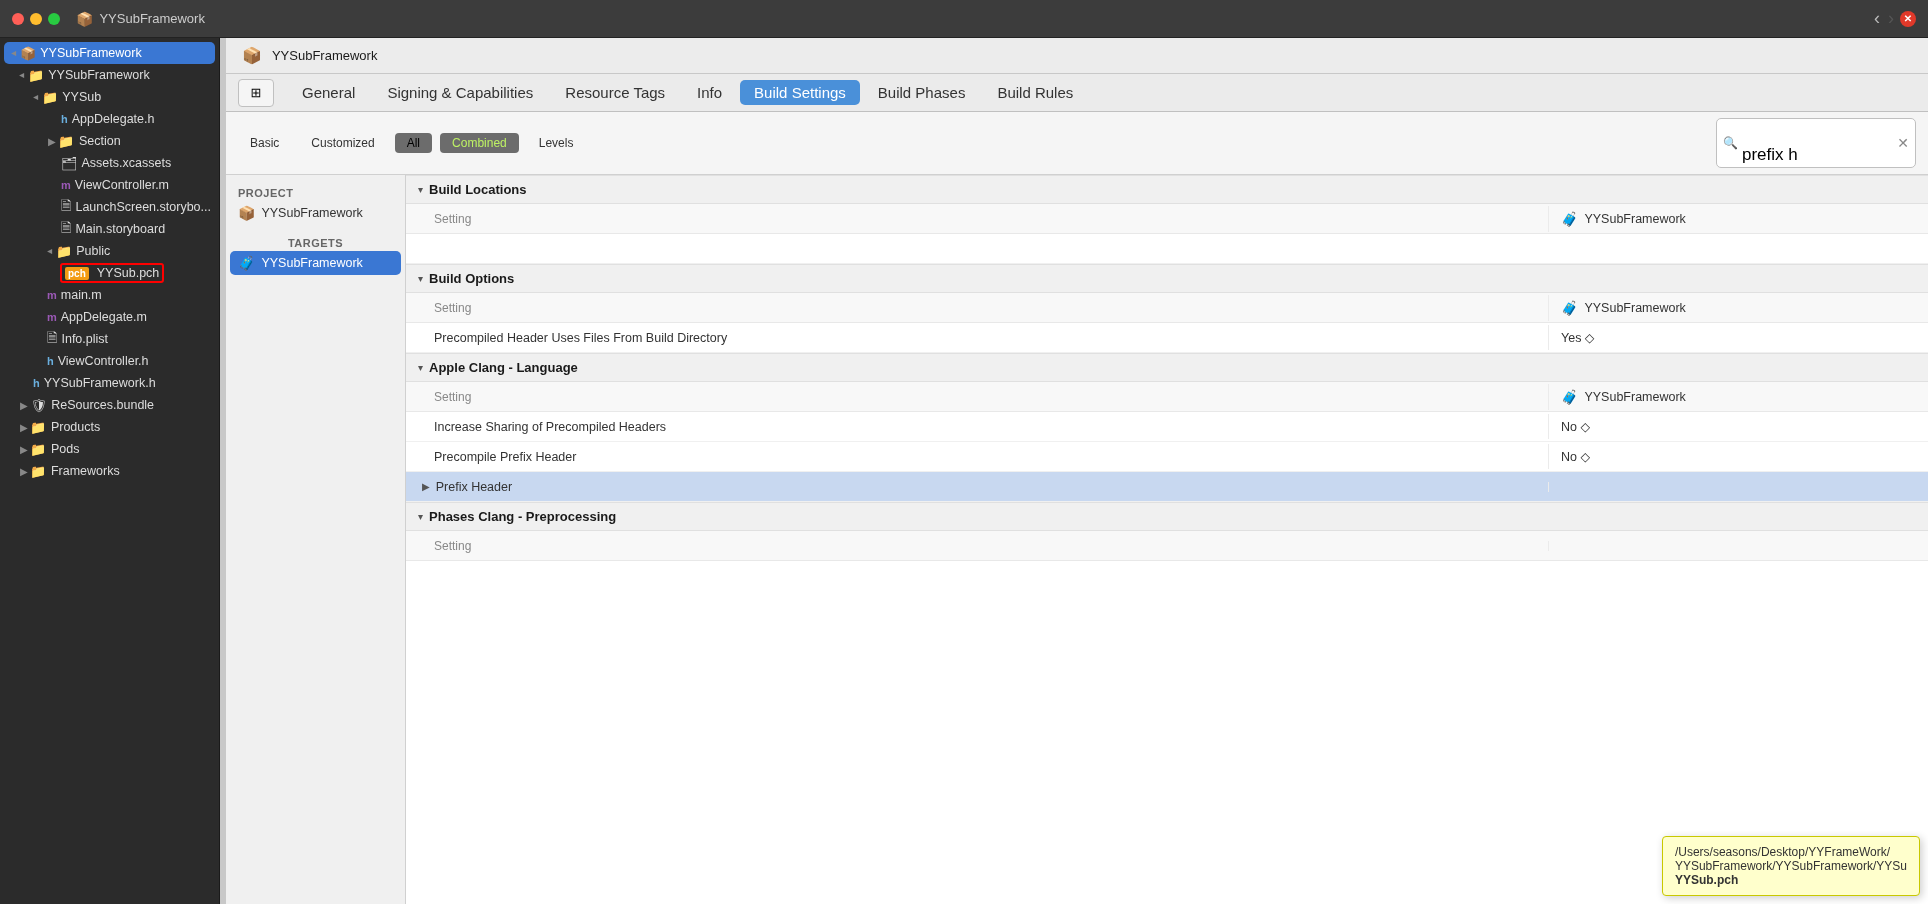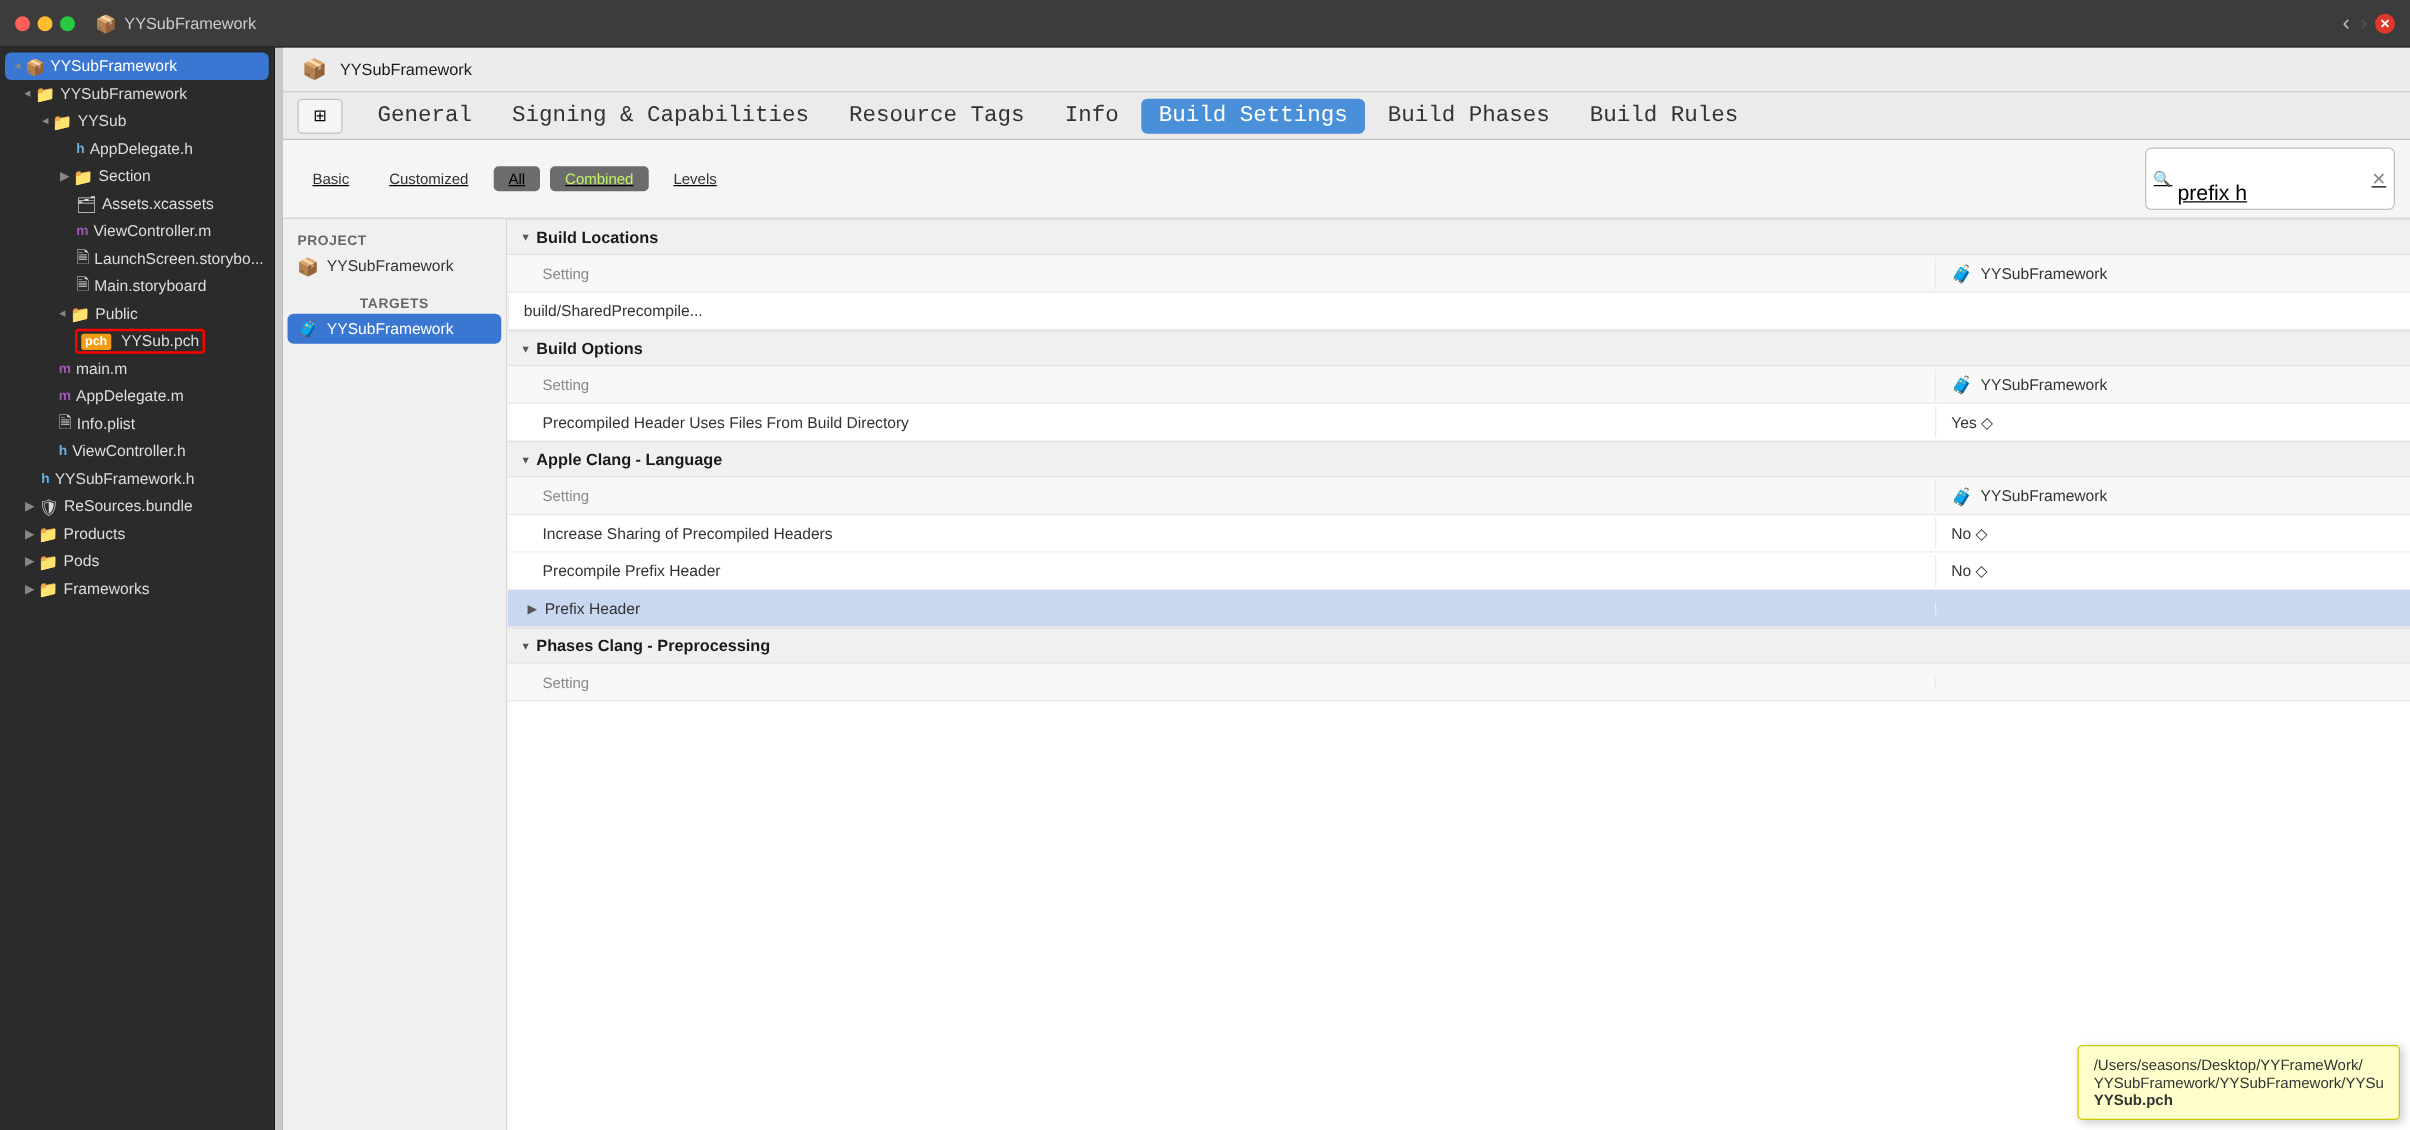--- a/index.html
+++ b/index.html
@@ -114,45 +114,43 @@
       display: flex;
       align-items: center;
       padding: 0 12px;
       height: 38px;
       gap: 4px;
       flex-shrink: 0;
     }
     .tab-spacer { width: 36px; height: 28px; border: 1px solid #c0c0c0; border-radius: 4px; display: flex; align-items: center; justify-content: center; margin-right: 10px; background: #f5f5f5; cursor: pointer; }
     .tab-btn {
       padding: 4px 14px;
-      font-size: 18px;
+      font-size: 15px;
       color: #333;
       cursor: pointer;
       border-radius: 5px;
       background: transparent;
       border: none;
       outline: none;
-      font-family: Liberation Mono, monospace;
     }
     .tab-btn.active {
       background: #4a90d9;
       color: white;
       border-radius: 5px;
     }
 
     
     .settings-toolbar {
       background: #f5f5f5;
       border-bottom: 1px solid #d0d0d0;
       display: flex;
       align-items: center;
       padding: 6px 12px;
       gap: 8px;
       flex-shrink: 0;
-      text-decoration: underline;
     }
     .toolbar-btn {
       padding: 3px 12px;
       font-size: 12px;
       border-radius: 4px;
       cursor: pointer;
       border: none;
       outline: none;
       background: transparent;
       color: #333;
@@ -532,23 +530,20 @@
           <span class="section-title">Build Locations</span>
         </div>
         <div class="settings-row sub-header">
           <span class="row-label gray">Setting</span>
           <span class="row-value">
             <span style="font-size:14px;">🧳</span>
             <span>YYSubFramework</span>
           </span>
         </div>
         <div class="settings-row">
-          <span class="row-value">
-            <span>build/SharedPrecompile...</span>
-          </span>
         </div>
 
         <div class="section-header">
           <span class="arrow">▾</span>
           <span class="section-title">Build Options</span>
         </div>
         <div class="settings-row sub-header">
           <span class="row-label gray">Setting</span>
           <span class="row-value">
             <span style="font-size:14px;">🧳</span>

